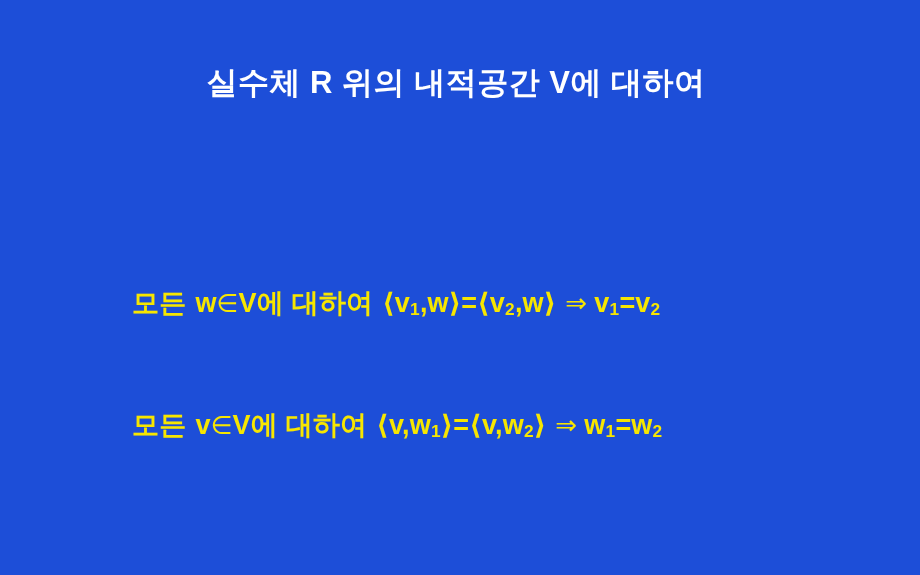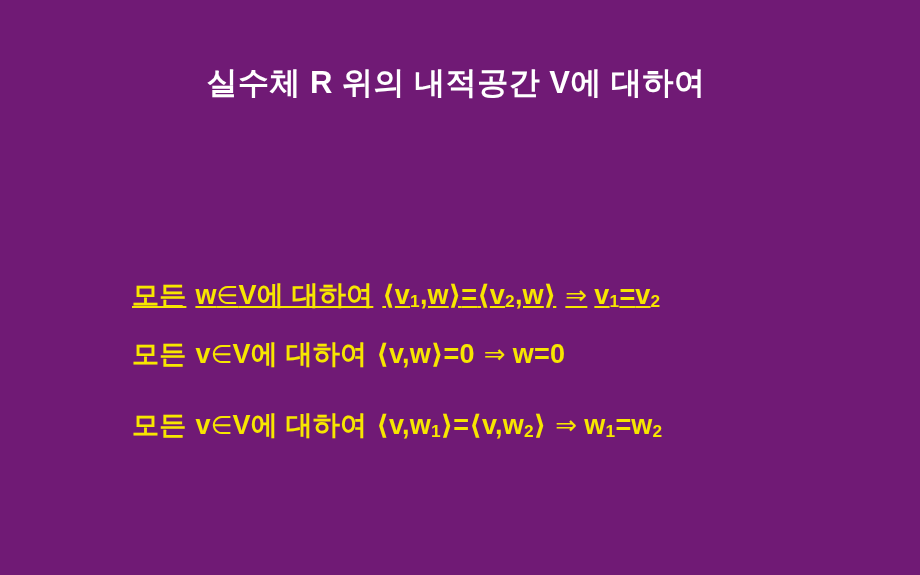--- a/index.html
+++ b/index.html
@@ -10,21 +10,21 @@
   body {
     width: 920px;
     height: 575px;
     overflow: hidden;
     font-family: "Liberation Sans", "DejaVu Sans", sans-serif;
   }
   .slide {
     position: relative;
     width: 920px;
     height: 575px;
-    background: #701a75;
+    background: #1d4ed8;
   }
 
   
   .slide-title {
     position: absolute;
     left: 0;
     top: 62px;
     width: 912px;
     text-align: center;
     color: #ffffff;
@@ -39,21 +39,21 @@
     position: absolute;
     left: 132px;
     color: #f7e600;
     font-size: 27px;
     font-weight: bold;
     white-space: nowrap;
     line-height: 1;
     letter-spacing: 0.2px;
   }
   .stmt-1 { top: 209px; }
-  .stmt-2 { top: 281px; text-decoration: underline; }
+  .stmt-2 { top: 289px; }
   .stmt-3 { top: 340px; }
   .stmt-4 { top: 411px; }
 
   
   .run {
     display: inline;
   }
   .ko {
     font-weight: bold;
   }
@@ -89,21 +89,18 @@
 
 <div class="slide">
 
   <div class="slide-title">실수체 R 위의 내적공간 V에 대하여</div>
 
 
   <div class="stmt stmt-2">
     <span class="run ko">모든</span><span class="sp"></span><span class="run">w</span><span class="thin">∈</span><span class="run ko">V에 대하여</span><span class="sp"></span><span class="ang">⟨</span><span class="run">v</span><sub>1</sub><span class="run">,w</span><span class="ang">⟩</span><span class="run">=</span><span class="ang">⟨</span><span class="run">v</span><sub>2</sub><span class="run">,w</span><span class="ang">⟩</span><span class="arrow">⇒</span><span class="run">v</span><sub>1</sub><span class="run">=</span><span class="run">v</span><sub>2</sub>
   </div>
 
-  <div class="stmt stmt-3">
-    <span class="run ko">모든</span><span class="sp"></span><span class="run">v</span><span class="thin">∈</span><span class="run ko">V에 대하여</span><span class="sp"></span><span class="ang">⟨</span><span class="run">v,w</span><span class="ang">⟩</span><span class="run">=0</span><span class="arrow">⇒</span><span class="run">w=0</span>
-  </div>
 
   <div class="stmt stmt-4">
     <span class="run ko">모든</span><span class="sp"></span><span class="run">v</span><span class="thin">∈</span><span class="run ko">V에 대하여</span><span class="sp"></span><span class="ang">⟨</span><span class="run">v,w</span><sub>1</sub><span class="run"></span><span class="ang">⟩</span><span class="run">=</span><span class="ang">⟨</span><span class="run">v,w</span><sub>2</sub><span class="run"></span><span class="ang">⟩</span><span class="arrow">⇒</span><span class="run">w</span><sub>1</sub><span class="run">=</span><span class="run">w</span><sub>2</sub>
   </div>
 
 </div>
 
 </body></html>

